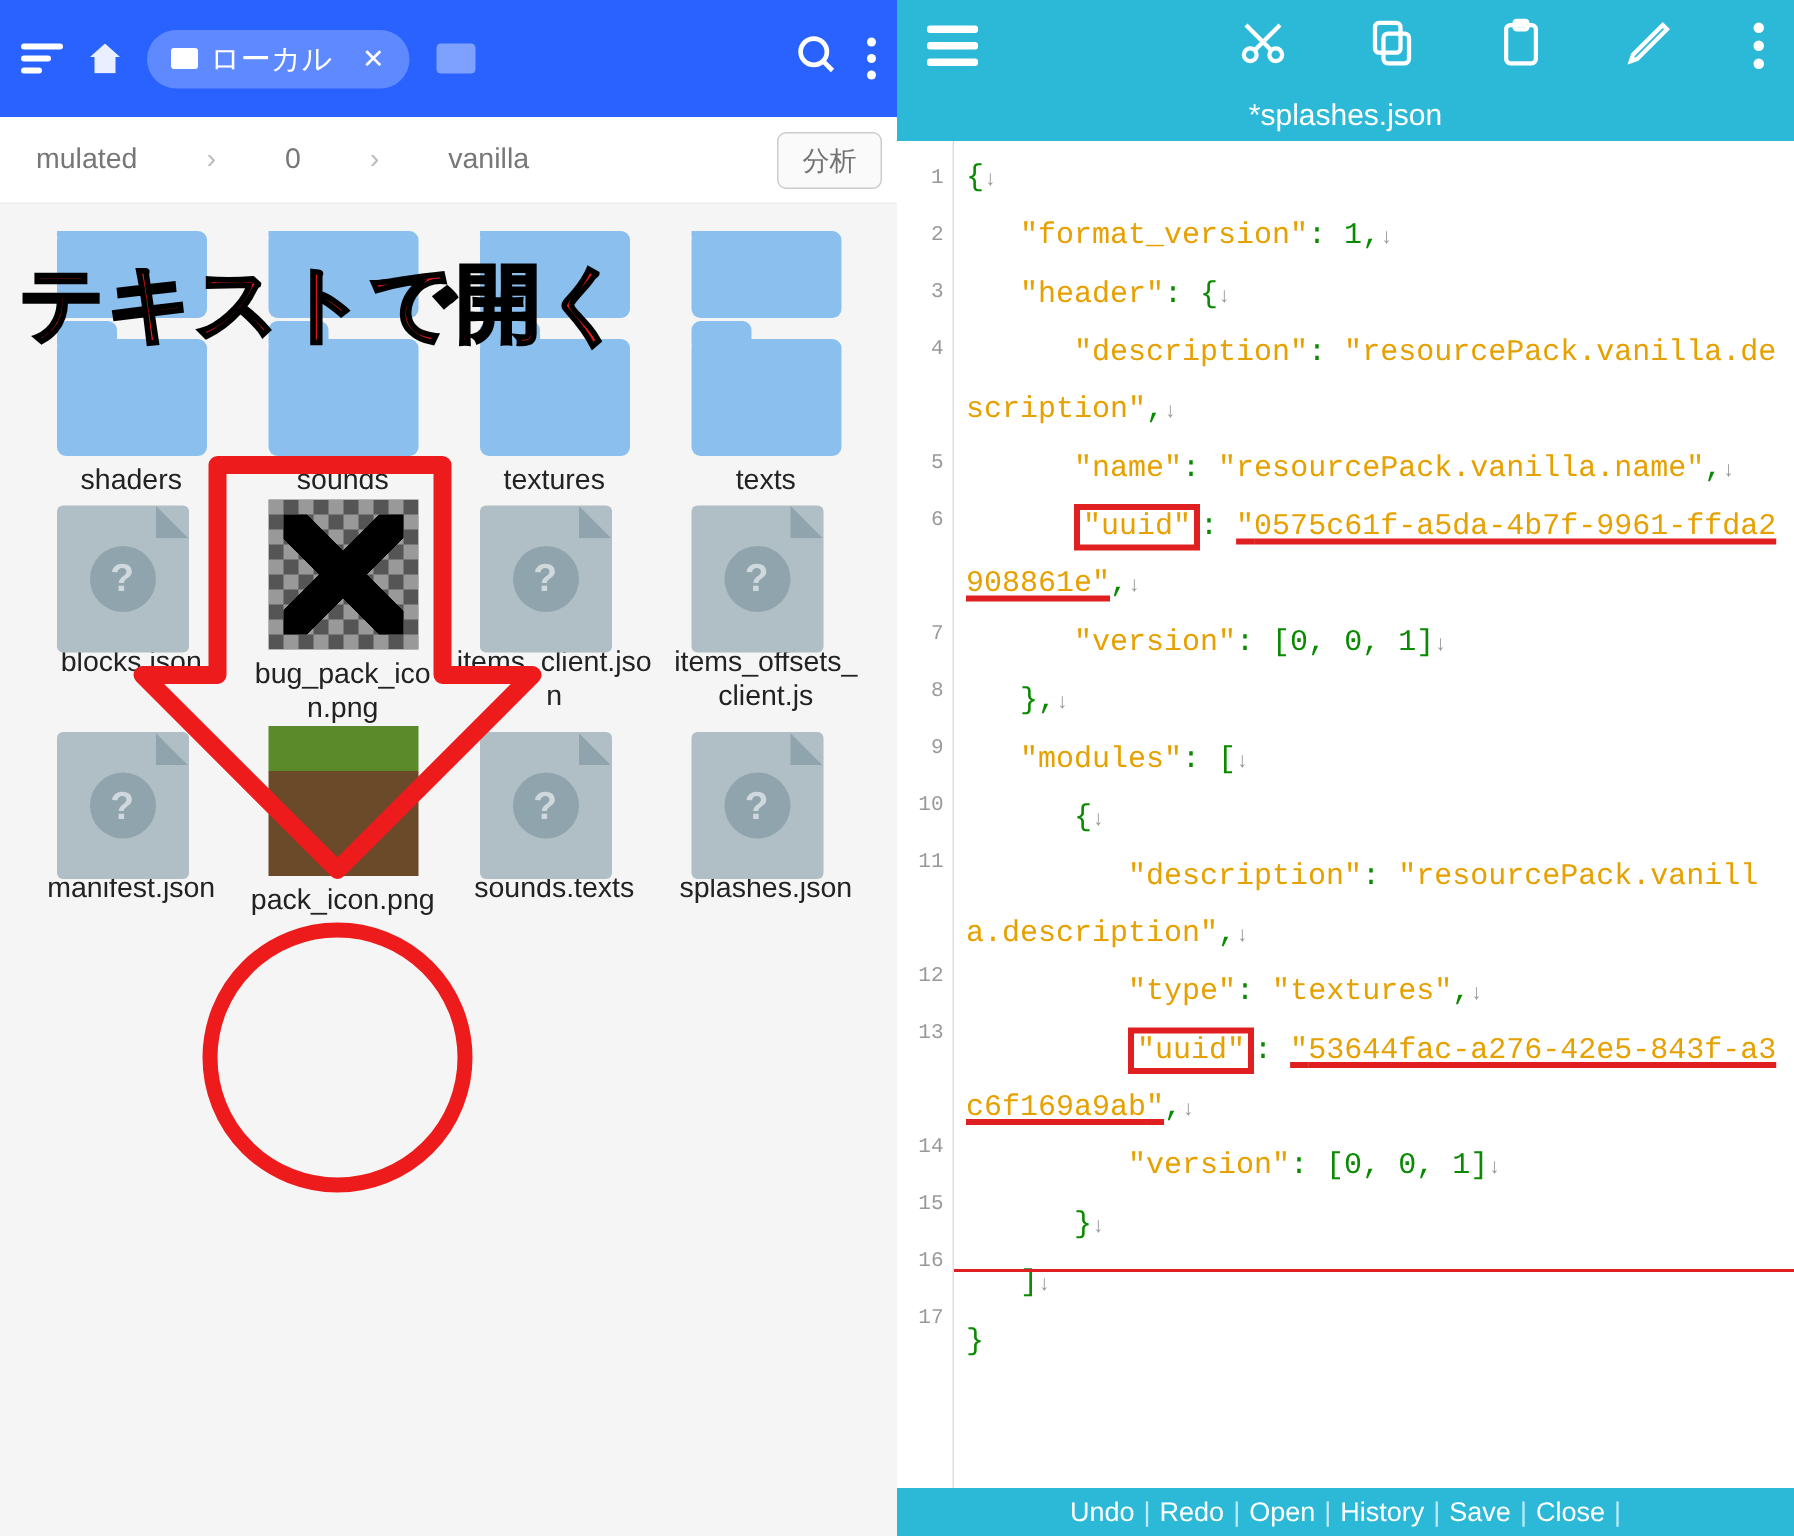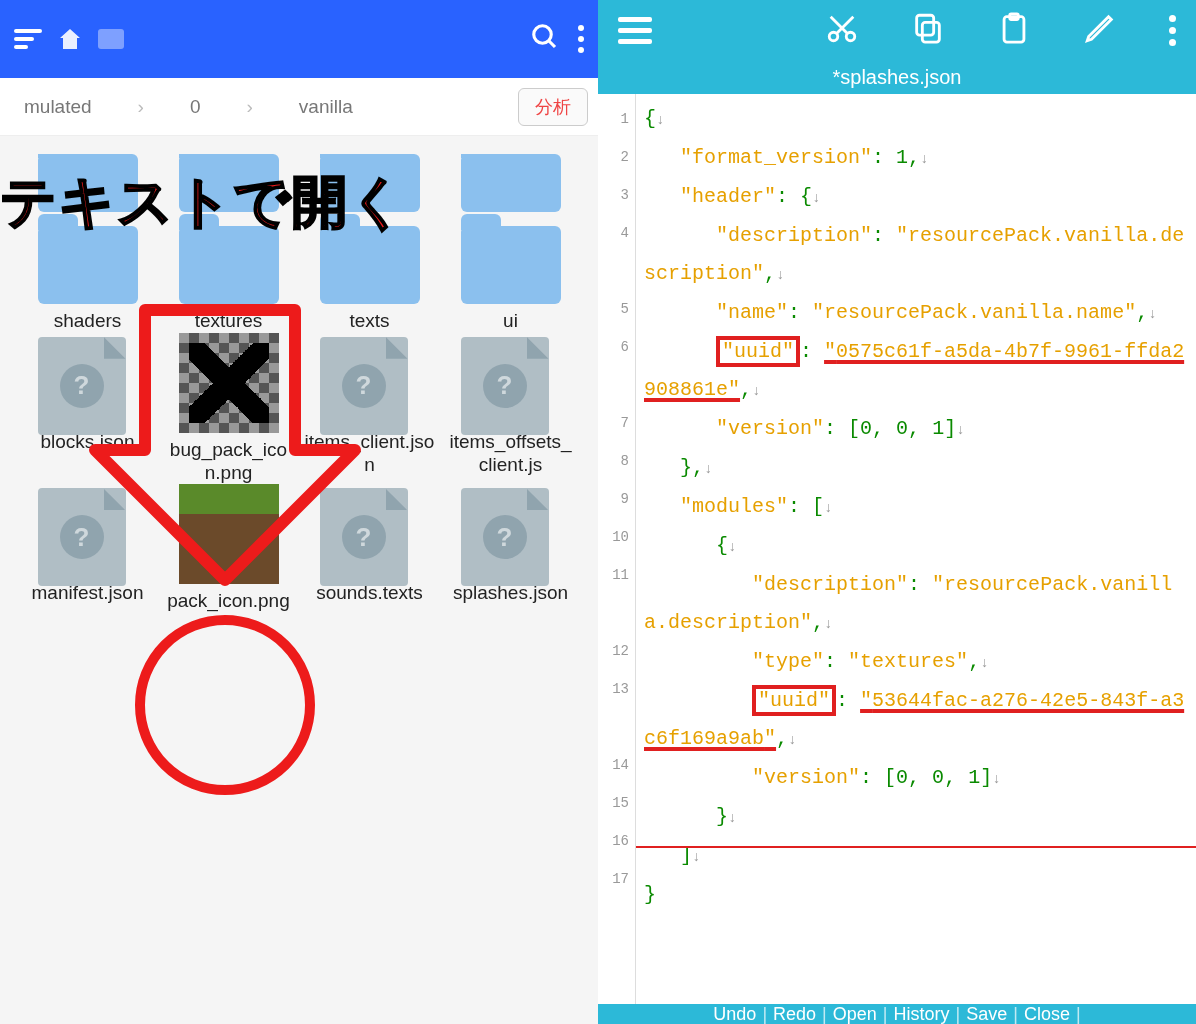--- a/index.html
+++ b/index.html
@@ -18,37 +18,37 @@
   .fm-tab-x { margin-left: 12px; color: #fff; font-size: 18px; }
   .fm-tabplus { width: 26px; height: 20px; background: rgba(255,255,255,.4); border-radius: 3px; }
   .fm-spacer { flex: 1; }
   .fm-search svg { width: 30px; height: 30px; stroke: #fff; fill: none; stroke-width: 2.5; }
   .fm-kebab { display: flex; flex-direction: column; gap: 5px; }
   .fm-kebab span { width: 6px; height: 6px; background: #fff; border-radius: 50%; }
 
   .fm-breadcrumb { height: 58px; background: #fff; display: flex; align-items: center; padding: 0 10px; font-size: 19px; color: #777; border-bottom: 1px solid #eee; gap: 32px; }
   .crumb { padding: 0 14px; }
   .crumb-sep { color: #bbb; }
-  .fm-action-btn { margin-left: auto; padding: 6px 16px; border: 1px solid #ccc; border-radius: 6px; background: #fafafa; font-size: 18px; color: #ef4444; }
+  .fm-action-btn { margin-left: auto; padding: 6px 16px; border: 1px solid #ccc; border-radius: 6px; background: #fafafa; font-size: 18px; color: #737373; }
 
   .fm-grid { flex: 1; padding: 18px 20px; display: grid; grid-template-columns: repeat(4, 1fr); gap: 14px 6px; align-content: start; overflow: hidden; }
   .fm-item { display: flex; flex-direction: column; align-items: center; gap: 6px; }
   .fm-icon { width: 100px; height: 78px; position: relative; }
   .folder-icon { width: 100%; height: 100%; background: #8bc0ee; border-radius: 6px; position: relative; }
   .folder-icon::before { content: ""; position: absolute; top: -12px; left: 0; width: 40px; height: 16px; background: #8bc0ee; border-radius: 6px 6px 0 0; }
   .file-icon { width: 88px; height: 98px; margin-top: -10px; background: #b0bec5; border-radius: 4px; position: relative; display: flex; align-items: center; justify-content: center; }
   .file-icon::before { content:""; position:absolute; top:0; right:0; width:22px; height:22px; background:#90a4ae; clip-path: polygon(0 0, 100% 100%, 0 100%); }
   .file-q { width: 44px; height: 44px; border-radius: 50%; background: #90a4ae; display:flex; align-items:center; justify-content:center; color:#cfd8dc; font-size:26px; font-weight:bold; }
   .file-img { width: 100px; height: 100px; margin-top:-14px; background:#777; }
   .fm-label { font-size: 19px; color: #222; text-align: center; line-height: 1.2; max-width: 130px; word-break: break-all; }
   .cut { height: 58px; overflow: hidden; }
 
   
   .anno { position: absolute; pointer-events: none; }
-  .anno-text { left: 0px; top: 165px; font-size: 56px; font-weight: 900; color: #ed1b1b; -webkit-text-stroke: 2px #000; letter-spacing: 1px; white-space: nowrap; }
+  .anno-text { left: 13px; top: 165px; font-size: 56px; font-weight: 900; color: #ed1b1b; -webkit-text-stroke: 2px #000; letter-spacing: 1px; white-space: nowrap; }
   .anno-circle { left: 135px; top: 615px; width: 180px; height: 180px; border: 10px solid #ed1b1b; border-radius: 50%; }
   .anno-arrow { left: 85px; top: 300px; }
   .anno-arrow svg { width: 280px; height: 290px; }
 
   
   .ed-header { height: 60px; background: #2cb9d8; display: flex; align-items: center; padding: 0 20px; gap: 52px; }
   .ed-burger { display: flex; flex-direction: column; gap: 6px; }
   .ed-burger span { display: block; width: 34px; height: 5px; background: #fff; border-radius: 2px; }
   .ed-header svg { width: 34px; height: 34px; stroke: #fff; fill: none; stroke-width: 2; }
   .ed-kebab { display:flex; flex-direction:column; gap:5px; margin-left:auto;}
@@ -60,34 +60,39 @@
   .code { flex:1; padding: 6px 6px 0 8px; line-height: 38px; white-space: pre-wrap; word-break: break-all; position:relative; }
   .c-punct { color: #0a8a00; }
   .c-str { color: #e6a000; }
   .c-num { color: #0a8a00; }
   .nl { color:#999; font-size:14px; }
   .uline { text-decoration: underline; text-decoration-color: #e02020; text-decoration-thickness: 4px; text-underline-offset: 3px; }
   .redbox { border: 4px solid #e02020; padding: 0 2px; }
   .hr-red { position:absolute; left:0; right:0; border-top:2px solid #e02020; }
   .hr-red.top { top: 752px; }
 
-  .ed-footer { height: 20px; background: #2cb9d8; color: #fff; display:flex; align-items:center; justify-content:center; gap: 6px; font-size: 18px; }
+  .ed-footer { height: 32px; background: #2cb9d8; color: #fff; display:flex; align-items:center; justify-content:center; gap: 6px; font-size: 18px; }
   .ed-footer span.sep { opacity:.7; }
 </style>
 </head>
 <body>
 
 <div class="left-pane">
   <div class="fm-header">
     <div class="fm-burger">
         <span></span>
         <span></span>
         <span></span>
       </div>
     <div class="fm-home"></div>
+    <div class="fm-tab">
+      <span style="width:18px;height:14px;background:#fff;border-radius:2px;"></span>
+      <span>ローカル</span>
+      <span class="fm-tab-x">✕</span>
+    </div>
     <div class="fm-tabplus"></div>
     <div class="fm-spacer"></div>
     <div class="fm-search">
       <svg viewBox="0 0 24 24">
           <circle cx="10" cy="10" r="7"></circle>
           <line x1="20" y1="20" x2="15" y2="15"></line>
         </svg>
     </div>
     <div class="fm-kebab">
         <span></span>
@@ -131,35 +136,35 @@
     <div class="fm-item">
         <div class="fm-icon">
           <div class="folder-icon"></div>
         </div>
         <div class="fm-label">shaders</div>
       </div>
     <div class="fm-item">
         <div class="fm-icon">
           <div class="folder-icon"></div>
         </div>
+        <div class="fm-label">sounds</div>
+      </div>
+    <div class="fm-item">
+        <div class="fm-icon">
+          <div class="folder-icon"></div>
+        </div>
         <div class="fm-label">textures</div>
       </div>
     <div class="fm-item">
         <div class="fm-icon">
           <div class="folder-icon"></div>
         </div>
         <div class="fm-label">texts</div>
       </div>
 
-    <div class="fm-item">
-        <div class="fm-icon">
-          <div class="folder-icon"></div>
-        </div>
-        <div class="fm-label">ui</div>
-      </div>
     <div class="fm-item">
         <div class="fm-icon">
           <div class="file-icon">
             <div class="file-q">?</div>
           </div>
         </div>
         <div class="fm-label">blocks.json</div>
       </div>
     <div class="fm-item">
         <div class="file-img" style="background:repeating-conic-gradient(#555 0 25%, #999 0 50%) 0/20px 20px; position:relative">

